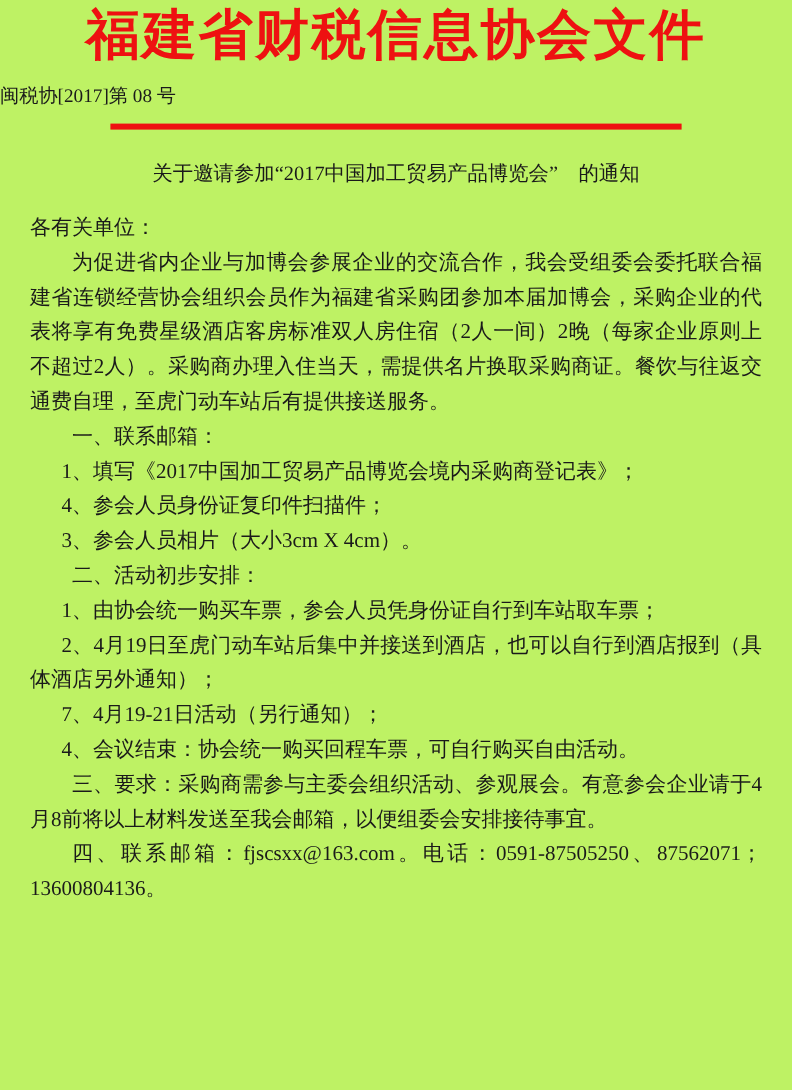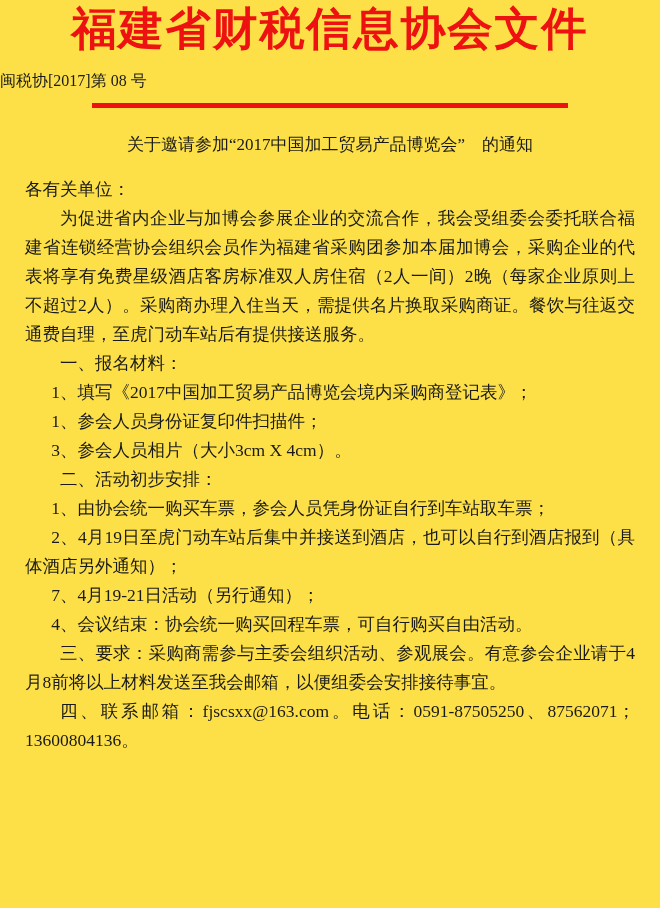--- a/index.html
+++ b/index.html
@@ -4,21 +4,21 @@
 <style>
   html, body {
     margin: 0;
     padding: 0;
     background: #ffffff;
   }
   .page {
     position: relative;
     width: 660px;
     height: 908px;
-    background: #fde047;
+    background: #bef264;
     color: #000000;
     font-family: "Liberation Serif", "DejaVu Serif", serif;
     overflow: hidden;
     box-sizing: border-box;
   }
   .org-title {
     font-family: "Liberation Sans", "DejaVu Sans", sans-serif;
     font-weight: bold;
     color: var(--accent, #ee1111);
     text-align: center;
@@ -73,23 +73,23 @@
 
   <div class="doc-number">闽税协[2017]第 08 号</div>
 
   <div class="red-rule"></div>
 
   <div class="subject">关于邀请参加“2017中国加工贸易产品博览会”　的通知</div>
 
   <div class="body-text">
     <p>各有关单位：</p>
     <p class="ind2">为促进省内企业与加博会参展企业的交流合作，我会受组委会委托联合福建省连锁经营协会组织会员作为福建省采购团参加本届加博会，采购企业的代表将享有免费星级酒店客房标准双人房住宿（2人一间）2晚（每家企业原则上不超过2人）。采购商办理入住当天，需提供名片换取采购商证。餐饮与往返交通费自理，至虎门动车站后有提供接送服务。</p>
-    <p class="ind2">一、报名材料：</p>
+    <p class="ind2">一、联系邮箱：</p>
     <p class="ind15">1、填写《2017中国加工贸易产品博览会境内采购商登记表》；</p>
-    <p class="ind15">1、参会人员身份证复印件扫描件；</p>
+    <p class="ind15">4、参会人员身份证复印件扫描件；</p>
     <p class="ind15">3、参会人员相片（大小3cm X 4cm）。</p>
     <p class="ind2">二、活动初步安排：</p>
     <p class="ind15">1、由协会统一购买车票，参会人员凭身份证自行到车站取车票；</p>
     <p class="ind15">2、4月19日至虎门动车站后集中并接送到酒店，也可以自行到酒店报到（具体酒店另外通知）；</p>
     <p class="ind15">7、4月19-21日活动（另行通知）；</p>
     <p class="ind15">4、会议结束：协会统一购买回程车票，可自行购买自由活动。</p>
     <p class="ind2">三、要求：采购商需参与主委会组织活动、参观展会。有意参会企业请于4月8前将以上材料发送至我会邮箱，以便组委会安排接待事宜。</p>
     <p class="ind2">四、联系邮箱：fjscsxx@163.com。电话：0591-87505250、87562071；13600804136。</p>
 
   </div>

